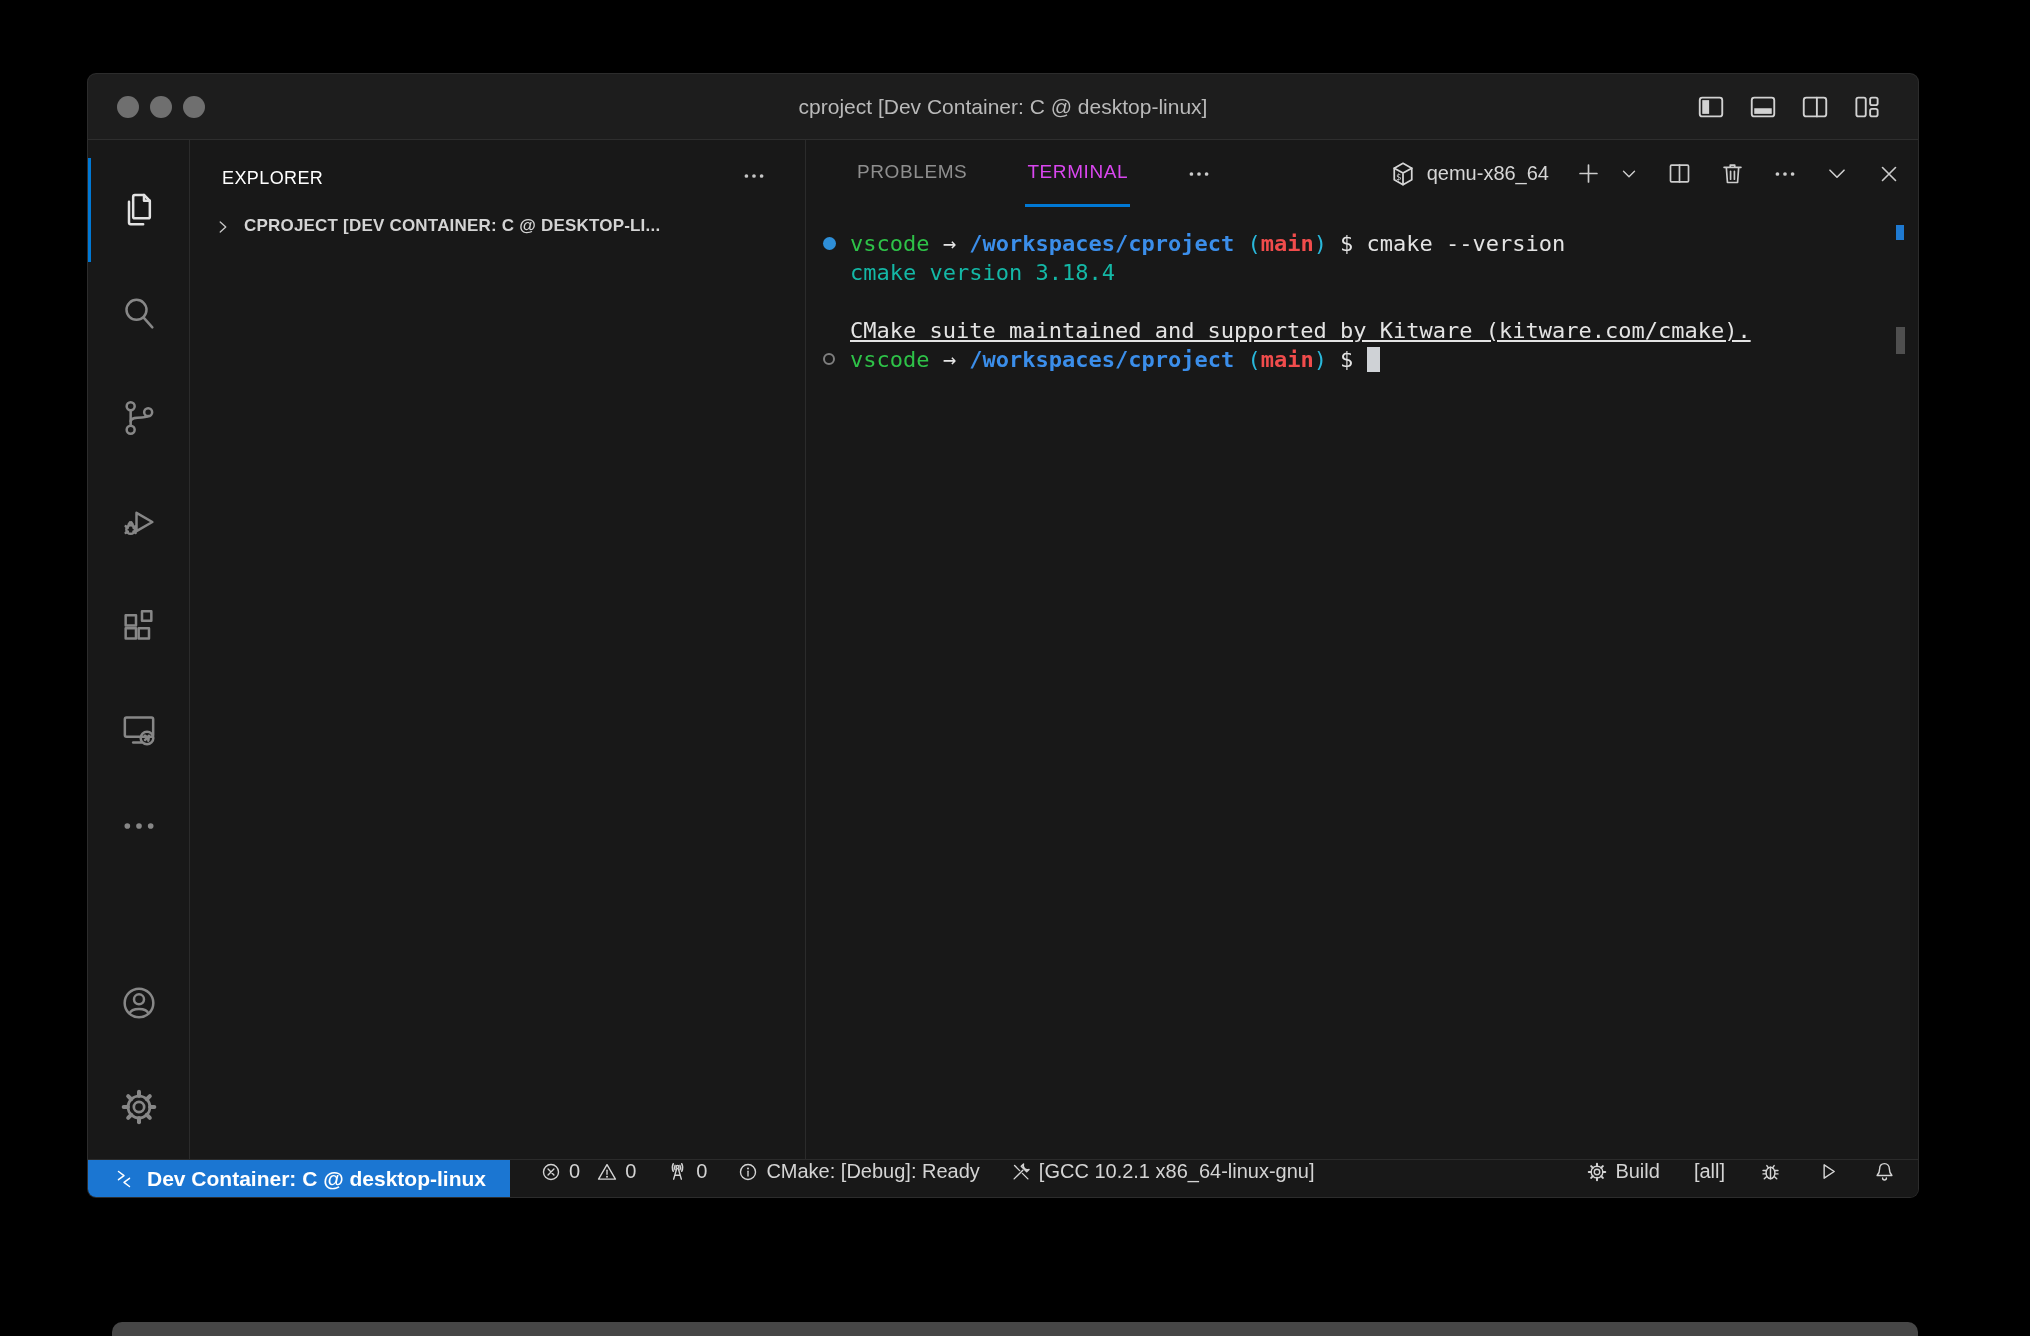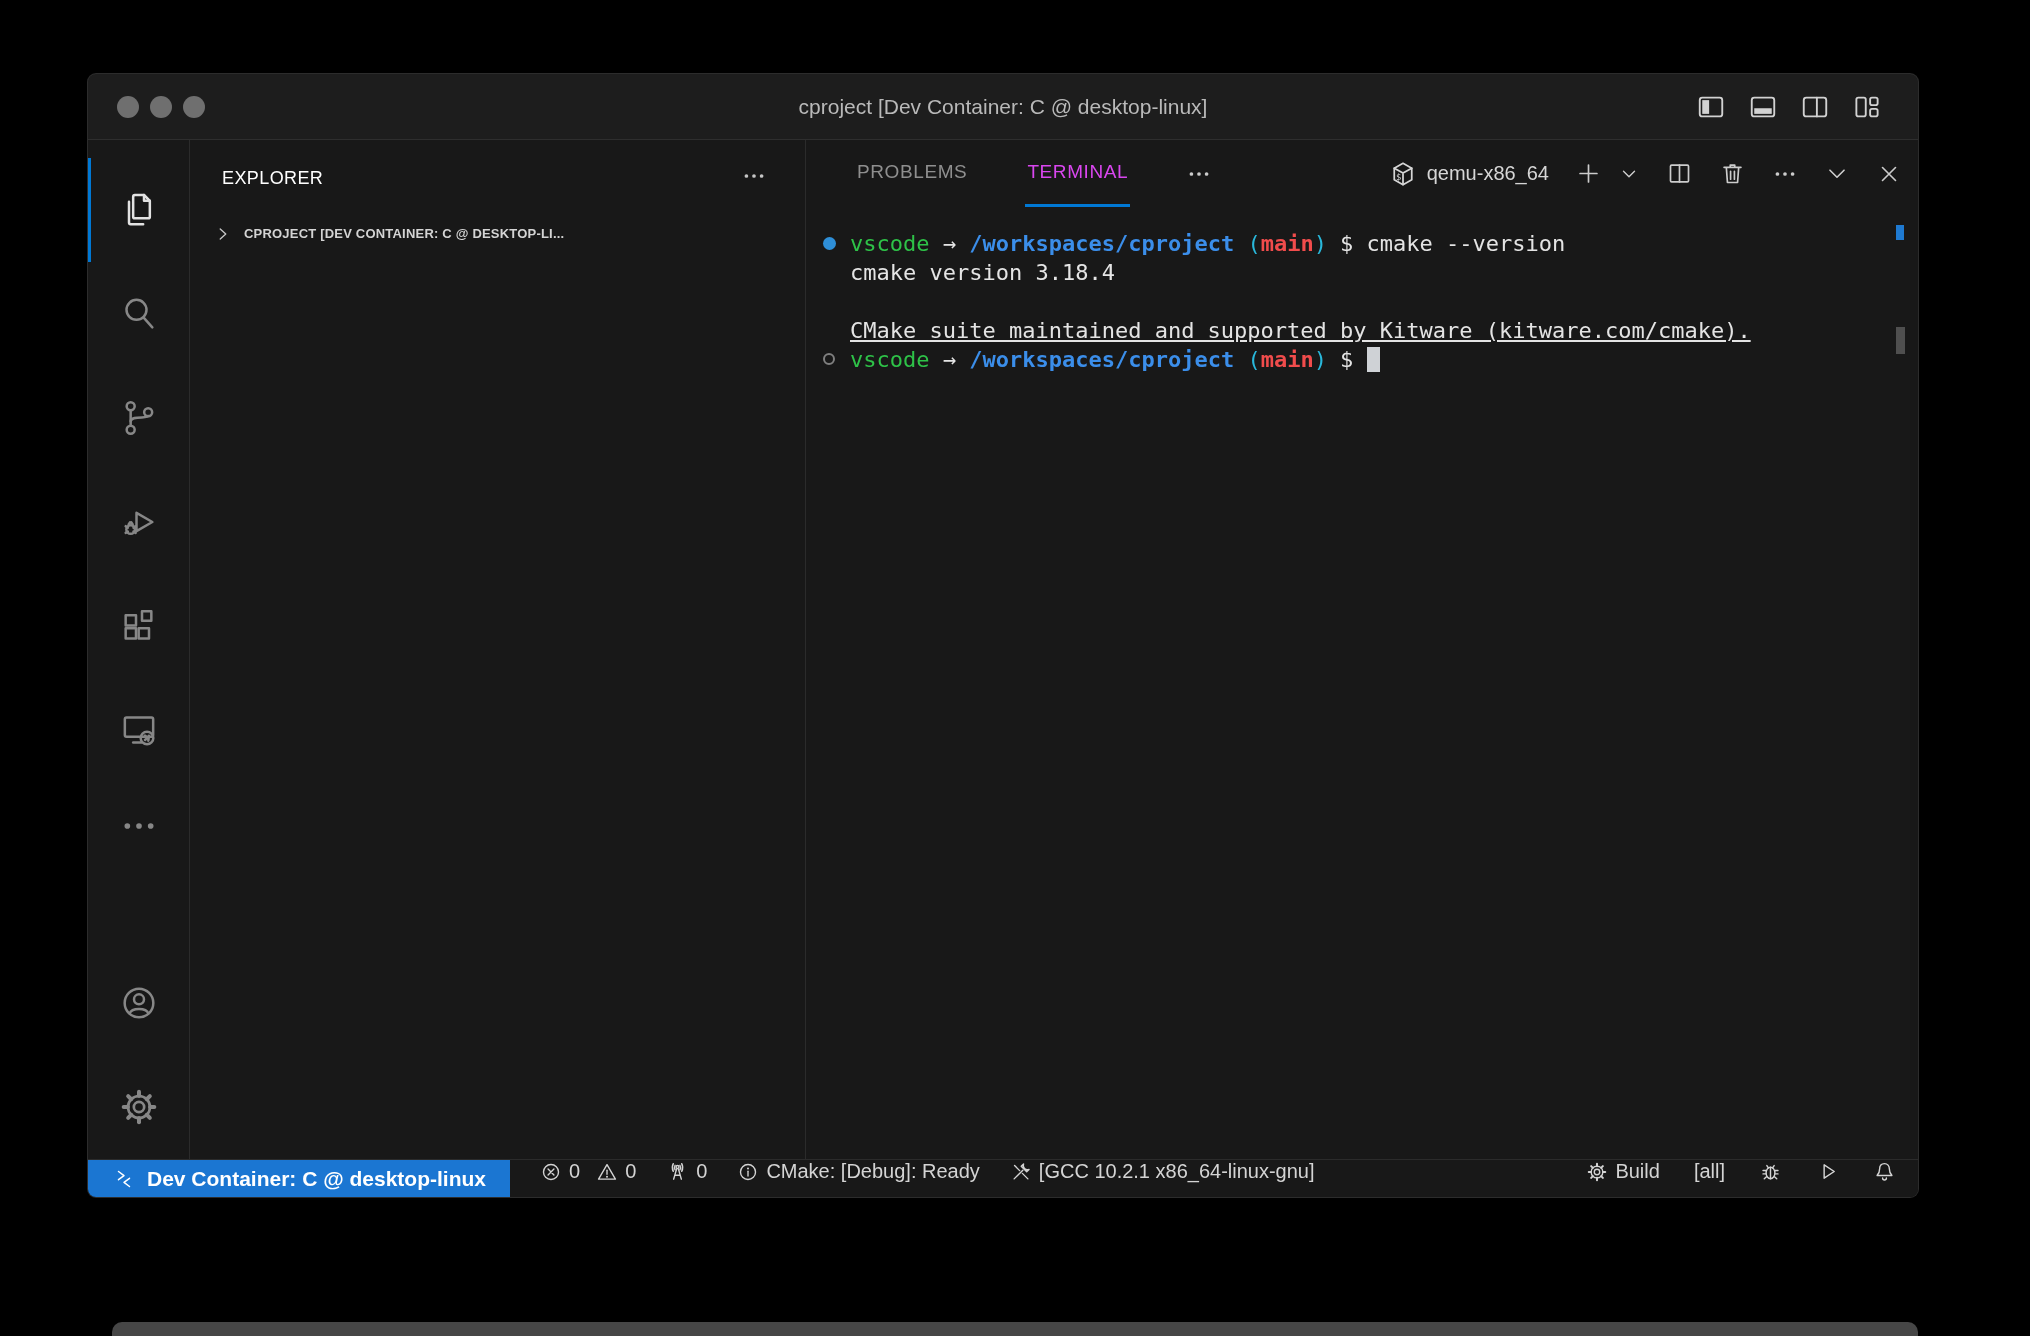--- a/index.html
+++ b/index.html
@@ -30,22 +30,22 @@
               color:#878787; border-left:3px solid transparent; border-right:3px solid transparent; }
   .act-item.active { color:#e2e2e2; border-left-color:#0078d4; }
   .act-item.small { height:88px; }
   .act-bottom { margin-top:auto; }
 
   .sidebar { width:616px; flex:0 0 auto; border-right:1px solid #2b2b2b; background:#181818;
              display:flex; flex-direction:column; }
   .sidebar-header { height:76px; display:flex; align-items:center; padding:0 38px 0 32px; }
   .sidebar-title { color:#ffffff; font-size:18px; letter-spacing:.4px; }
   .sidebar-header .spacer { flex:1; }
-  .section-row { height:35px; display:flex; align-items:center; gap:10px; padding:0 10px 0 22px;
-                 color:#d4d4d4; font-weight:bold; font-size:13px; letter-spacing:.2px;
+  .section-row { height:35px; display:flex; gap:10px; padding:0 10px 0 22px;
+                 color:#d4d4d4; font-weight:bold; font-size:17px; letter-spacing:.2px;
                  white-space:nowrap; overflow:hidden; cursor:default; }
   .section-row + .section-row { border-top:1px solid #2b2b2b; }
   .chev { color:#c5c5c5; flex:0 0 auto; display:flex; }
 
   
   .panel { flex:1 1 auto; display:flex; flex-direction:column; min-width:0; }
   .panel-header { height:67px; flex:0 0 auto; display:flex; align-items:stretch; padding:0 16px 0 49px; }
   .ptab { display:flex; align-items:center; font-size:19px; letter-spacing:.6px;
           color:#8f8f8f; border-bottom:3px solid transparent; padding:0 2px; margin-right:56px; }
   .ptab.active { color:#d946ef; border-bottom-color:#0078d4; }
@@ -281,21 +281,21 @@
             <svg width="26" height="26" viewBox="0 0 24 24">
                 <path d="M6 6l12 12M18 6L6 18"></path>
               </svg>
           </span>
         </div>
       </div>
 
       <div class="terminal">
         <div>
             <div class="t-line"><span class="t-deco filled"></span><span style="color: rgb(46, 194, 72);">vscode</span><span style="color: rgb(228, 228, 228);"> → </span><span style="color: rgb(59, 142, 234); font-weight: bold;">/workspaces/cproject</span><span style="color: rgb(41, 184, 219);"> (</span><span style="color: rgb(241, 76, 76); font-weight: bold;">main</span><span style="color: rgb(41, 184, 219);">)</span><span style="color: rgb(228, 228, 228);"> $ cmake --version</span></div>
-            <div class="t-line"><span style="color: #e5e5e5;">cmake version 3.18.4</span></div>
+            <div class="t-line"><span style="color: #14b8a6;">cmake version 3.18.4</span></div>
             <div class="t-line"></div>
             <div class="t-line"><span style="color: rgb(228, 228, 228); text-decoration: underline;">CMake suite maintained and supported by Kitware (kitware.com/cmake).</span></div>
             <div class="t-line"><span class="t-deco open"></span><span style="color: rgb(46, 194, 72);">vscode</span><span style="color: rgb(228, 228, 228);"> → </span><span style="color: rgb(59, 142, 234); font-weight: bold;">/workspaces/cproject</span><span style="color: rgb(41, 184, 219);"> (</span><span style="color: rgb(241, 76, 76); font-weight: bold;">main</span><span style="color: rgb(41, 184, 219);">)</span><span style="color: rgb(228, 228, 228);"> $ </span><span class="t-cursor"></span></div>
           </div>
         <div class="scrollmark-blue"></div>
         <div class="scrollmark-thumb"></div>
       </div>
     </div>
   </div>
 

